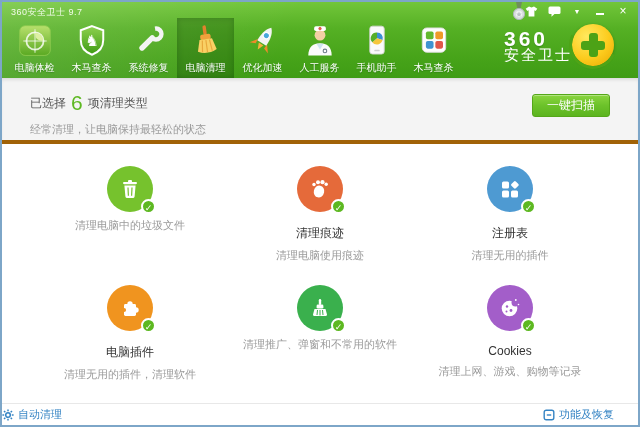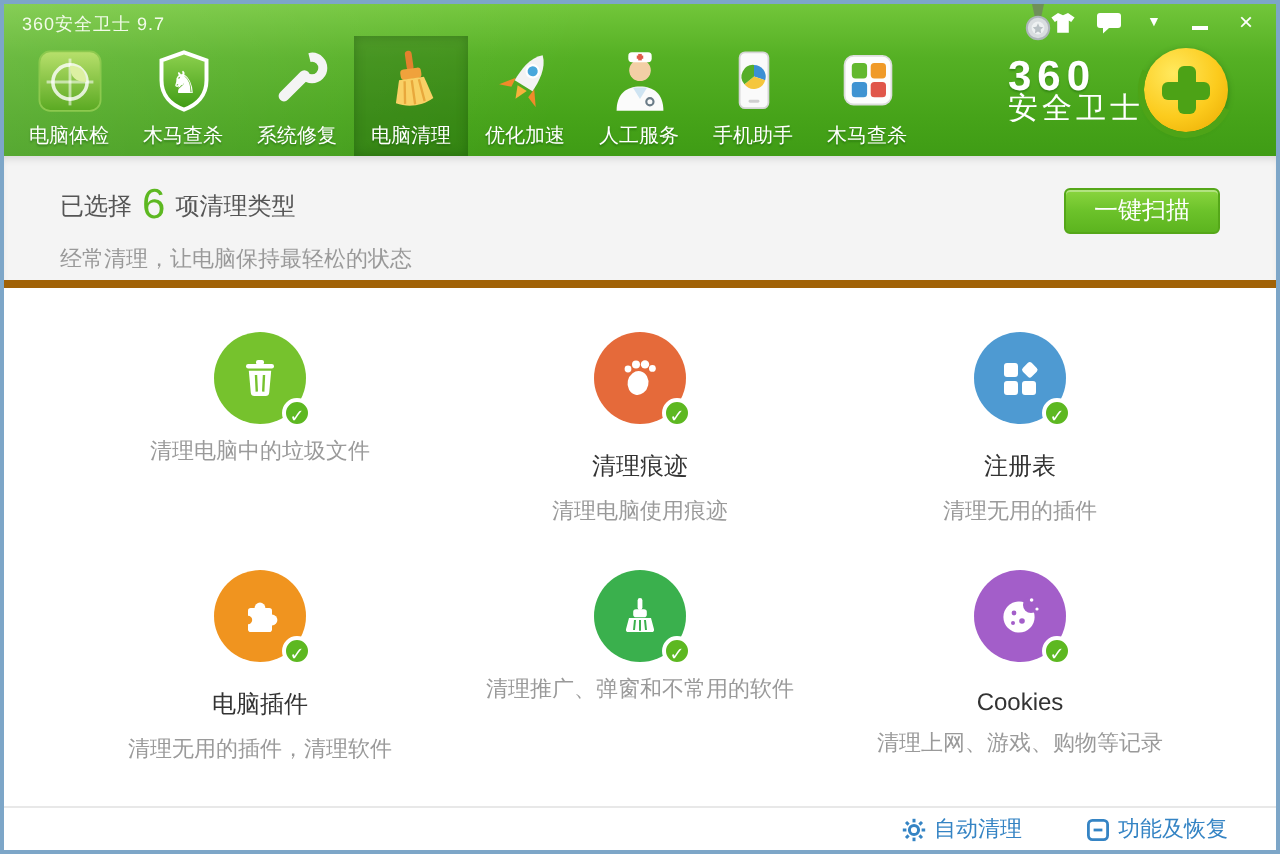--- a/index.html
+++ b/index.html
@@ -79,22 +79,22 @@
   .badge {
     position:absolute; right:-3px; bottom:-2px; width:15px; height:15px; border-radius:50%;
     background:#5db821; border:2px solid #ffffff; color:#ffffff; font-size:9px; line-height:14px;
     text-align:center; font-weight:bold;
   }
   .cell-title { margin-top:13px; font-size:12px; color:#333333; }
   .cell-desc { margin-top:6px; font-size:11px; color:#9a9a9a; }
   
   .footer {
     position:absolute; left:0; right:0; bottom:0; height:22px; background:#ffffff;
-    border-top:1px solid #e8e8e8; display:flex; justify-content:flex-end; align-items:center;
-    padding-right:24px; gap:32px;font-family:Liberation Serif, serif;
+    border-top:1px solid #e8e8e8; display:flex; justify-content:space-between; align-items:center;
+    padding-right:24px; gap:18px;font-family:Liberation Serif, serif;
   }
   .flink { display:flex; align-items:center; gap:4px; font-size:11px; color:#3584c4; cursor:pointer; text-decoration:none; }
 </style>
 </head>
 <body>
 
 <div class="window">
 
   <div class="topbar">
     <div class="titlebar">

